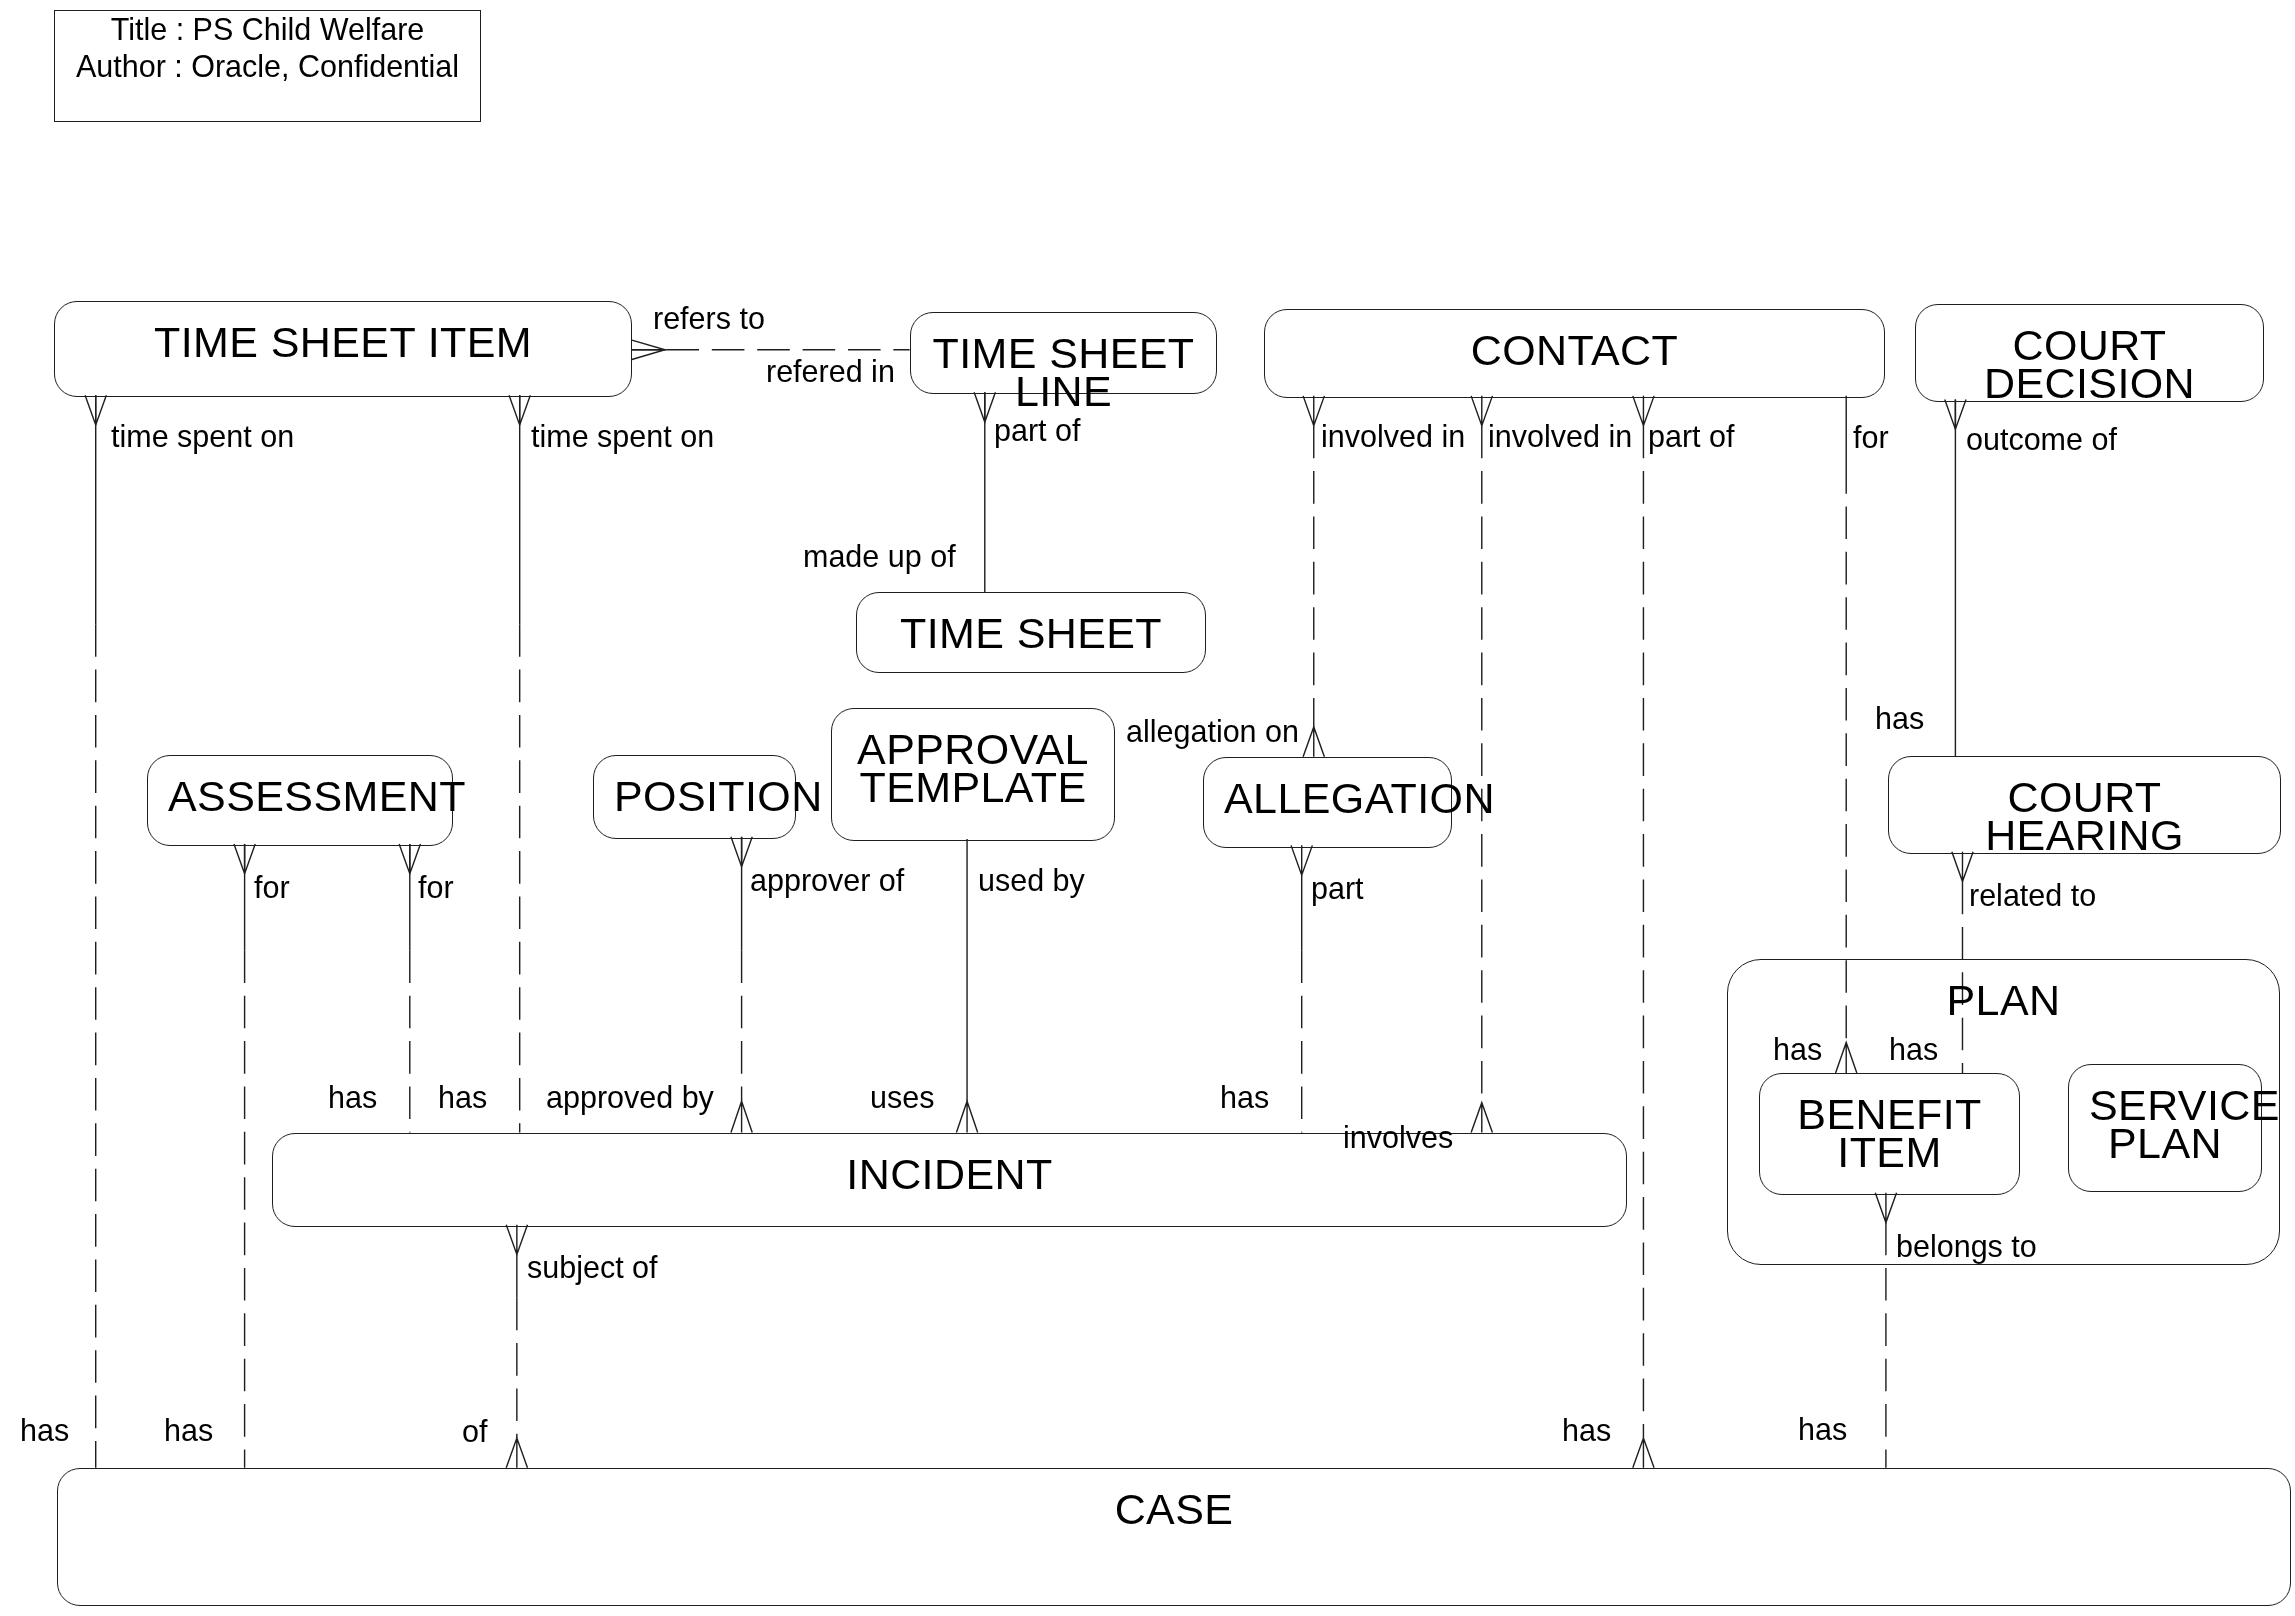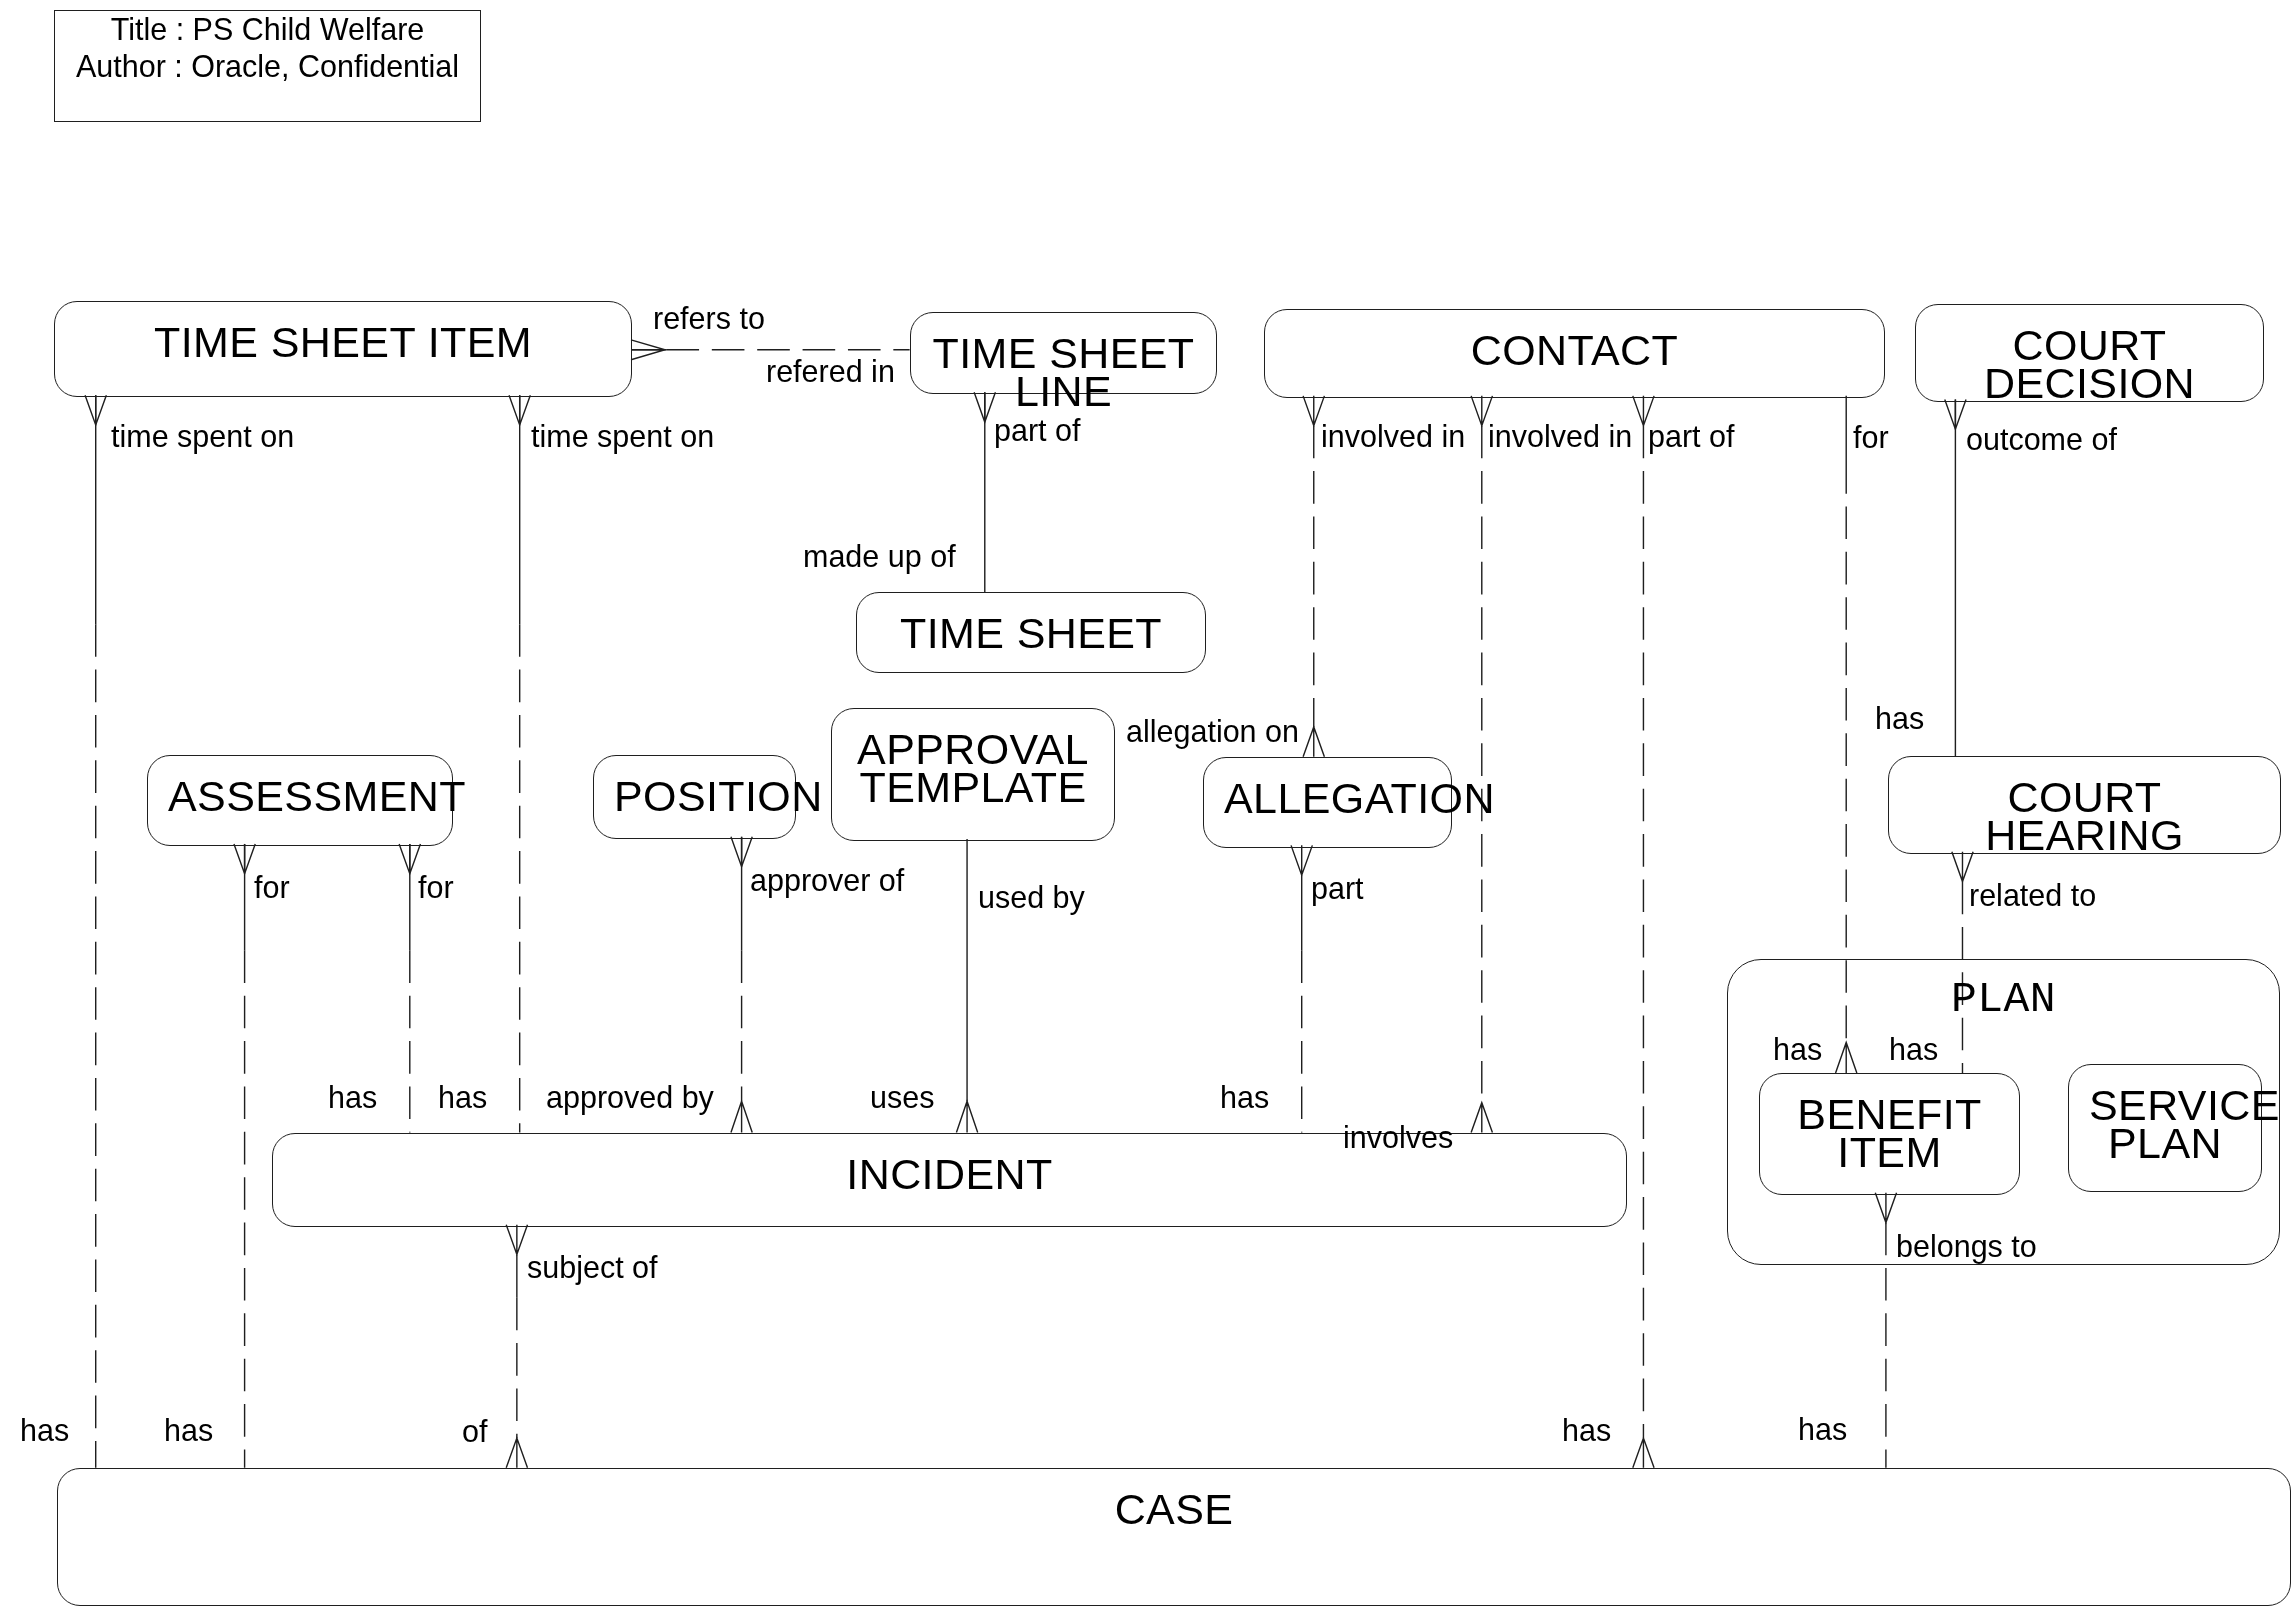--- a/index.html
+++ b/index.html
@@ -2,21 +2,21 @@
 <html style="font-size:11.3px"><head>
 <meta charset="utf-8">
 <style>
   html,body{margin:0;padding:0;background:#fff;}
   #canvas{position:relative;width:2295px;height:1617px;background:#ffffff;overflow:hidden;
           font-family:"Liberation Sans", sans-serif;color:#000;text-align:center;}
   #wires{position:absolute;left:0;top:0;width:2295px;height:1617px;}
   .ent{position:absolute;border:1.4px solid #1f1f1f;border-radius:23px;background:transparent;
        font-size:43px;line-height:38px;letter-spacing:0.4px;}
   .ent > span{display:block;padding:21px 20px 0 20px;white-space:pre-line;}
-  .ent.big{border-radius:34px;font-family:Liberation Mono, monospace;}
+  .ent.big{border-radius:34px;}
   .titlebox{position:absolute;border:1.4px solid #1f1f1f;border-radius:0;background:transparent;
             font-size:30.5px;line-height:37px;}
   .titlebox > div{padding:0 7px;}
   .lbl{position:absolute;font-size:30.5px;line-height:33px;white-space:nowrap;}
 </style>
 </head>
 <body>
 
 <div id="canvas">
 
@@ -131,21 +131,21 @@
   <div class="lbl" style="left:1488px;top:420px;">involved in</div>
   <div class="lbl" style="left:1648px;top:420px;">part of</div>
   <div class="lbl" style="left:1853px;top:421px;">for</div>
   <div class="lbl" style="left:1966px;top:423px;">outcome of</div>
   <div class="lbl" style="left:803px;top:540px;">made up of</div>
   <div class="lbl" style="left:1126px;top:715px;">allegation on</div>
   <div class="lbl" style="left:1875px;top:702px;">has</div>
   <div class="lbl" style="left:254px;top:871px;">for</div>
   <div class="lbl" style="left:418px;top:871px;">for</div>
   <div class="lbl" style="left:750px;top:864px;">approver of</div>
-  <div class="lbl" style="left:978px;top:864px;margin-top:17px;">used by</div>
+  <div class="lbl" style="left:978px;top:864px;">used by</div>
   <div class="lbl" style="left:1311px;top:872px;">part</div>
   <div class="lbl" style="left:1969px;top:879px;">related to</div>
   <div class="lbl" style="left:1773px;top:1033px;">has</div>
   <div class="lbl" style="left:1889px;top:1033px;">has</div>
   <div class="lbl" style="left:328px;top:1081px;">has</div>
   <div class="lbl" style="left:438px;top:1081px;">has</div>
   <div class="lbl" style="left:546px;top:1081px;">approved by</div>
   <div class="lbl" style="left:870px;top:1081px;">uses</div>
   <div class="lbl" style="left:1220px;top:1081px;">has</div>
   <div class="lbl" style="left:1343px;top:1121px;">involves</div>

